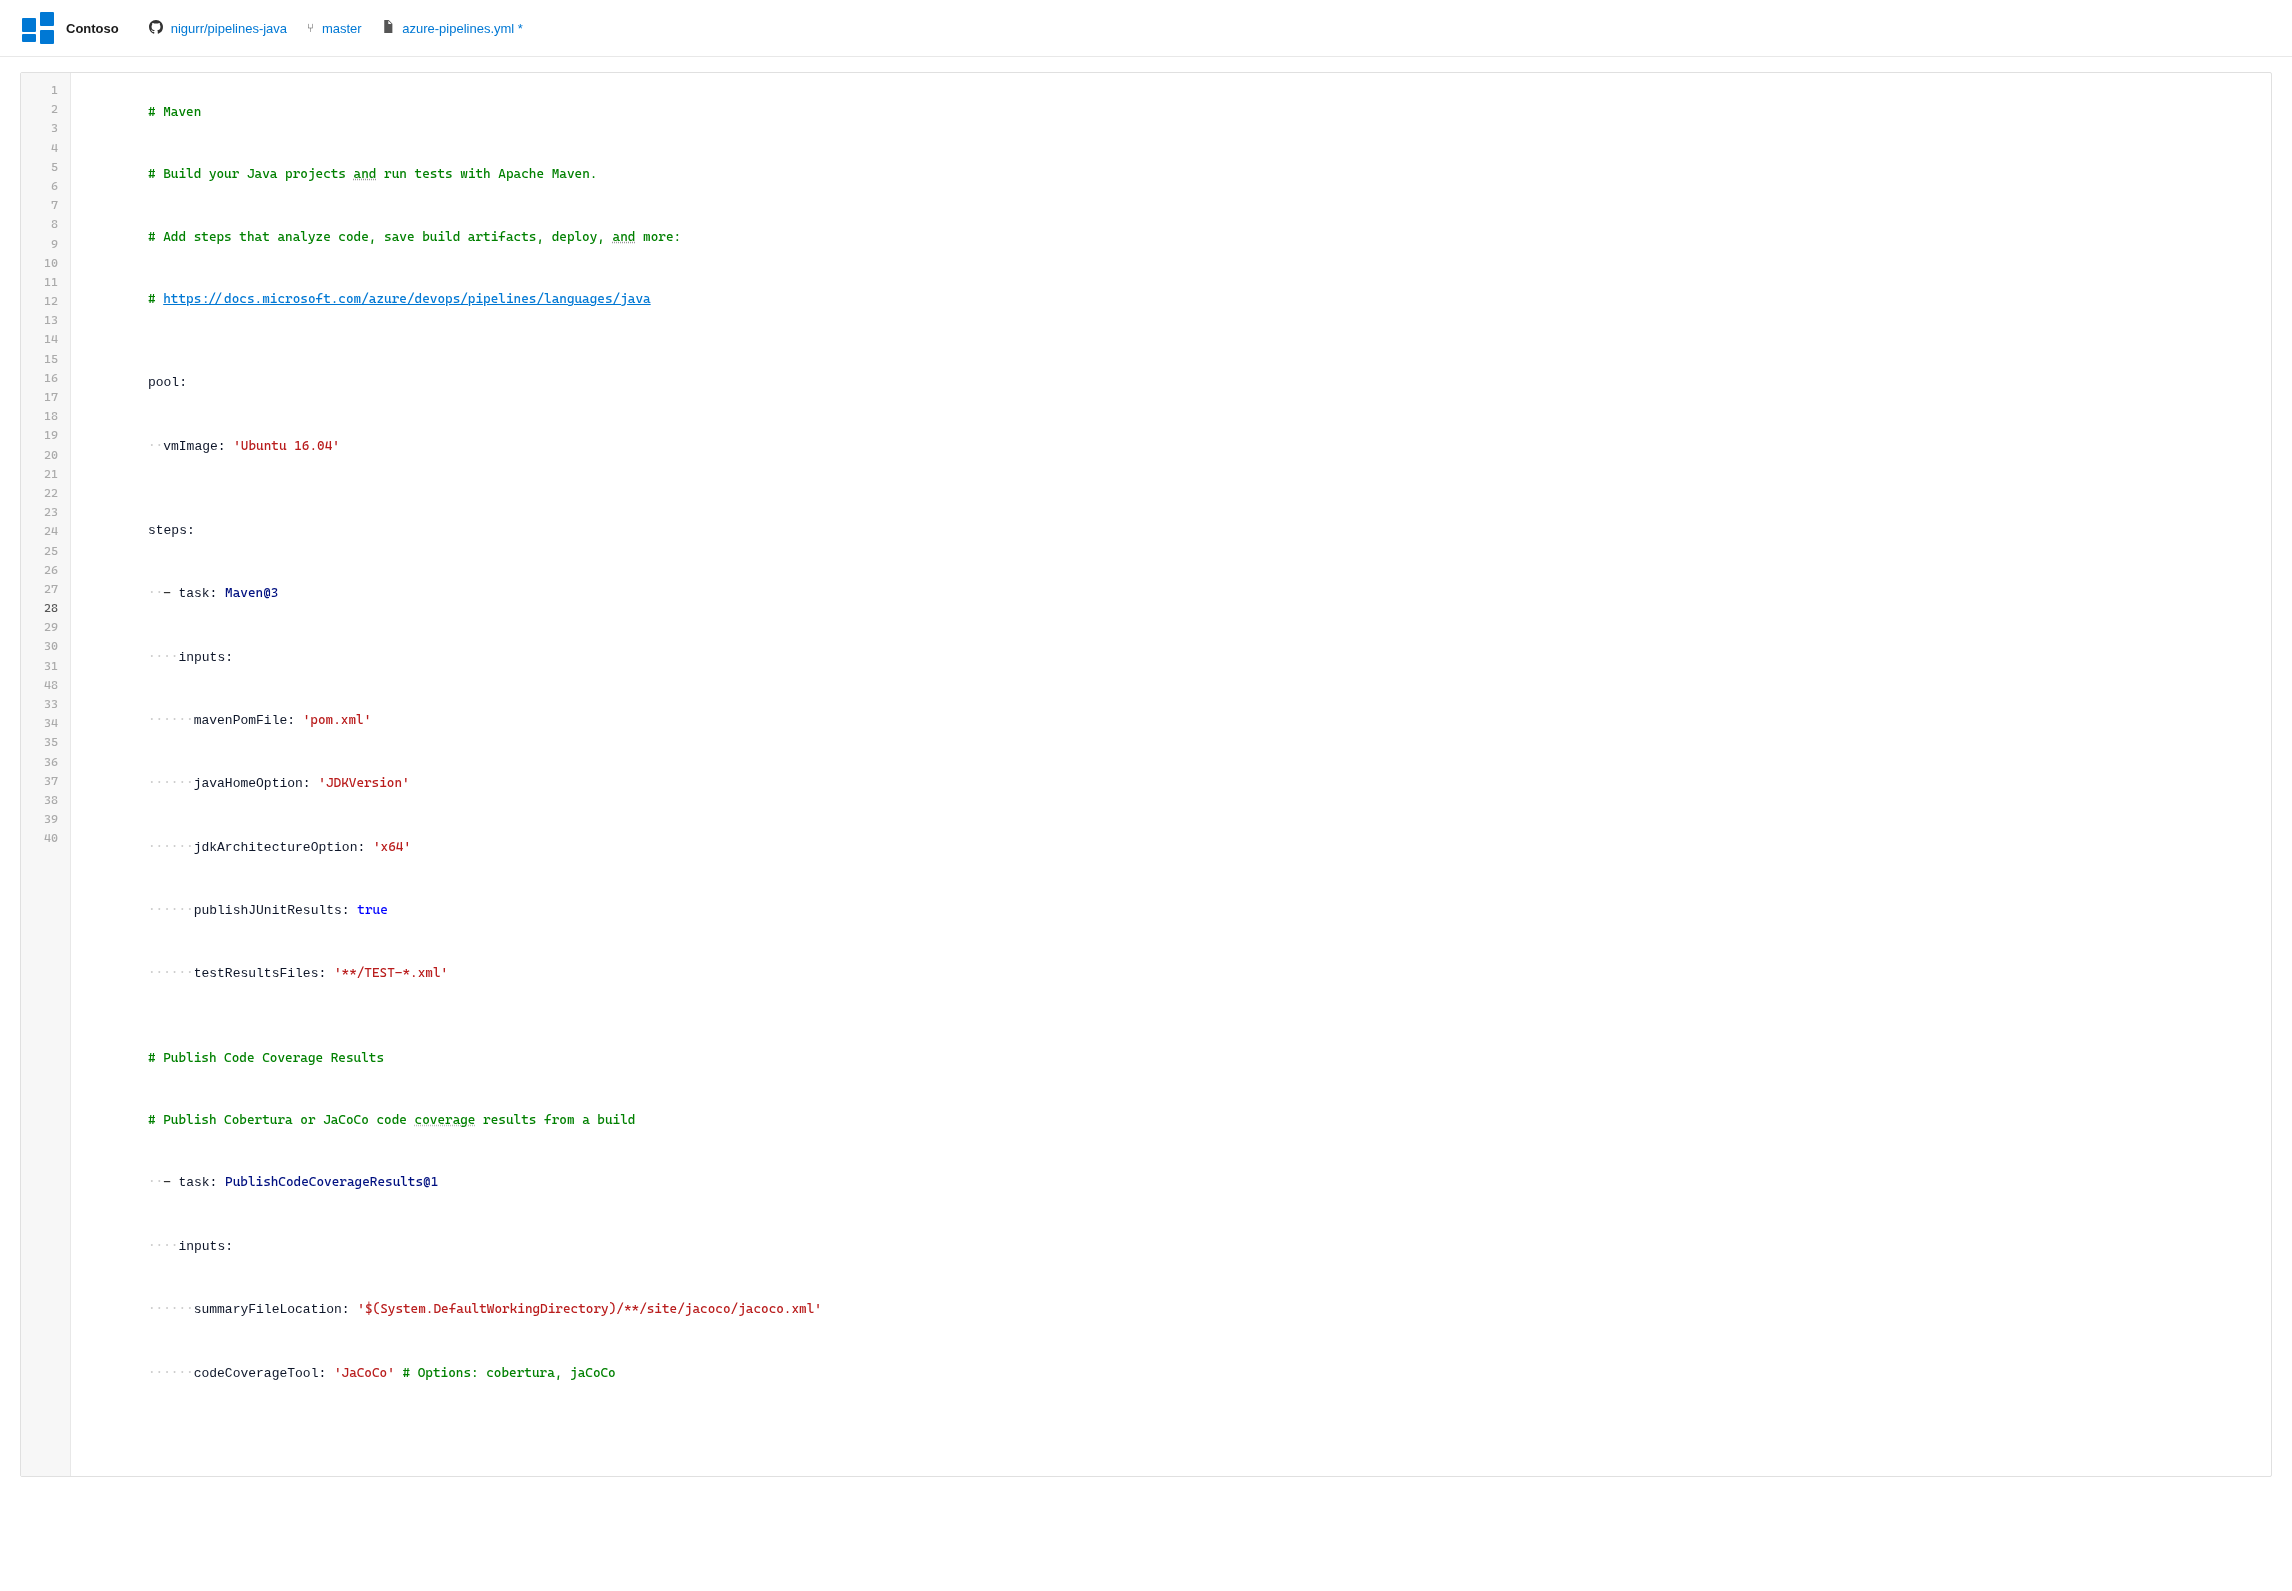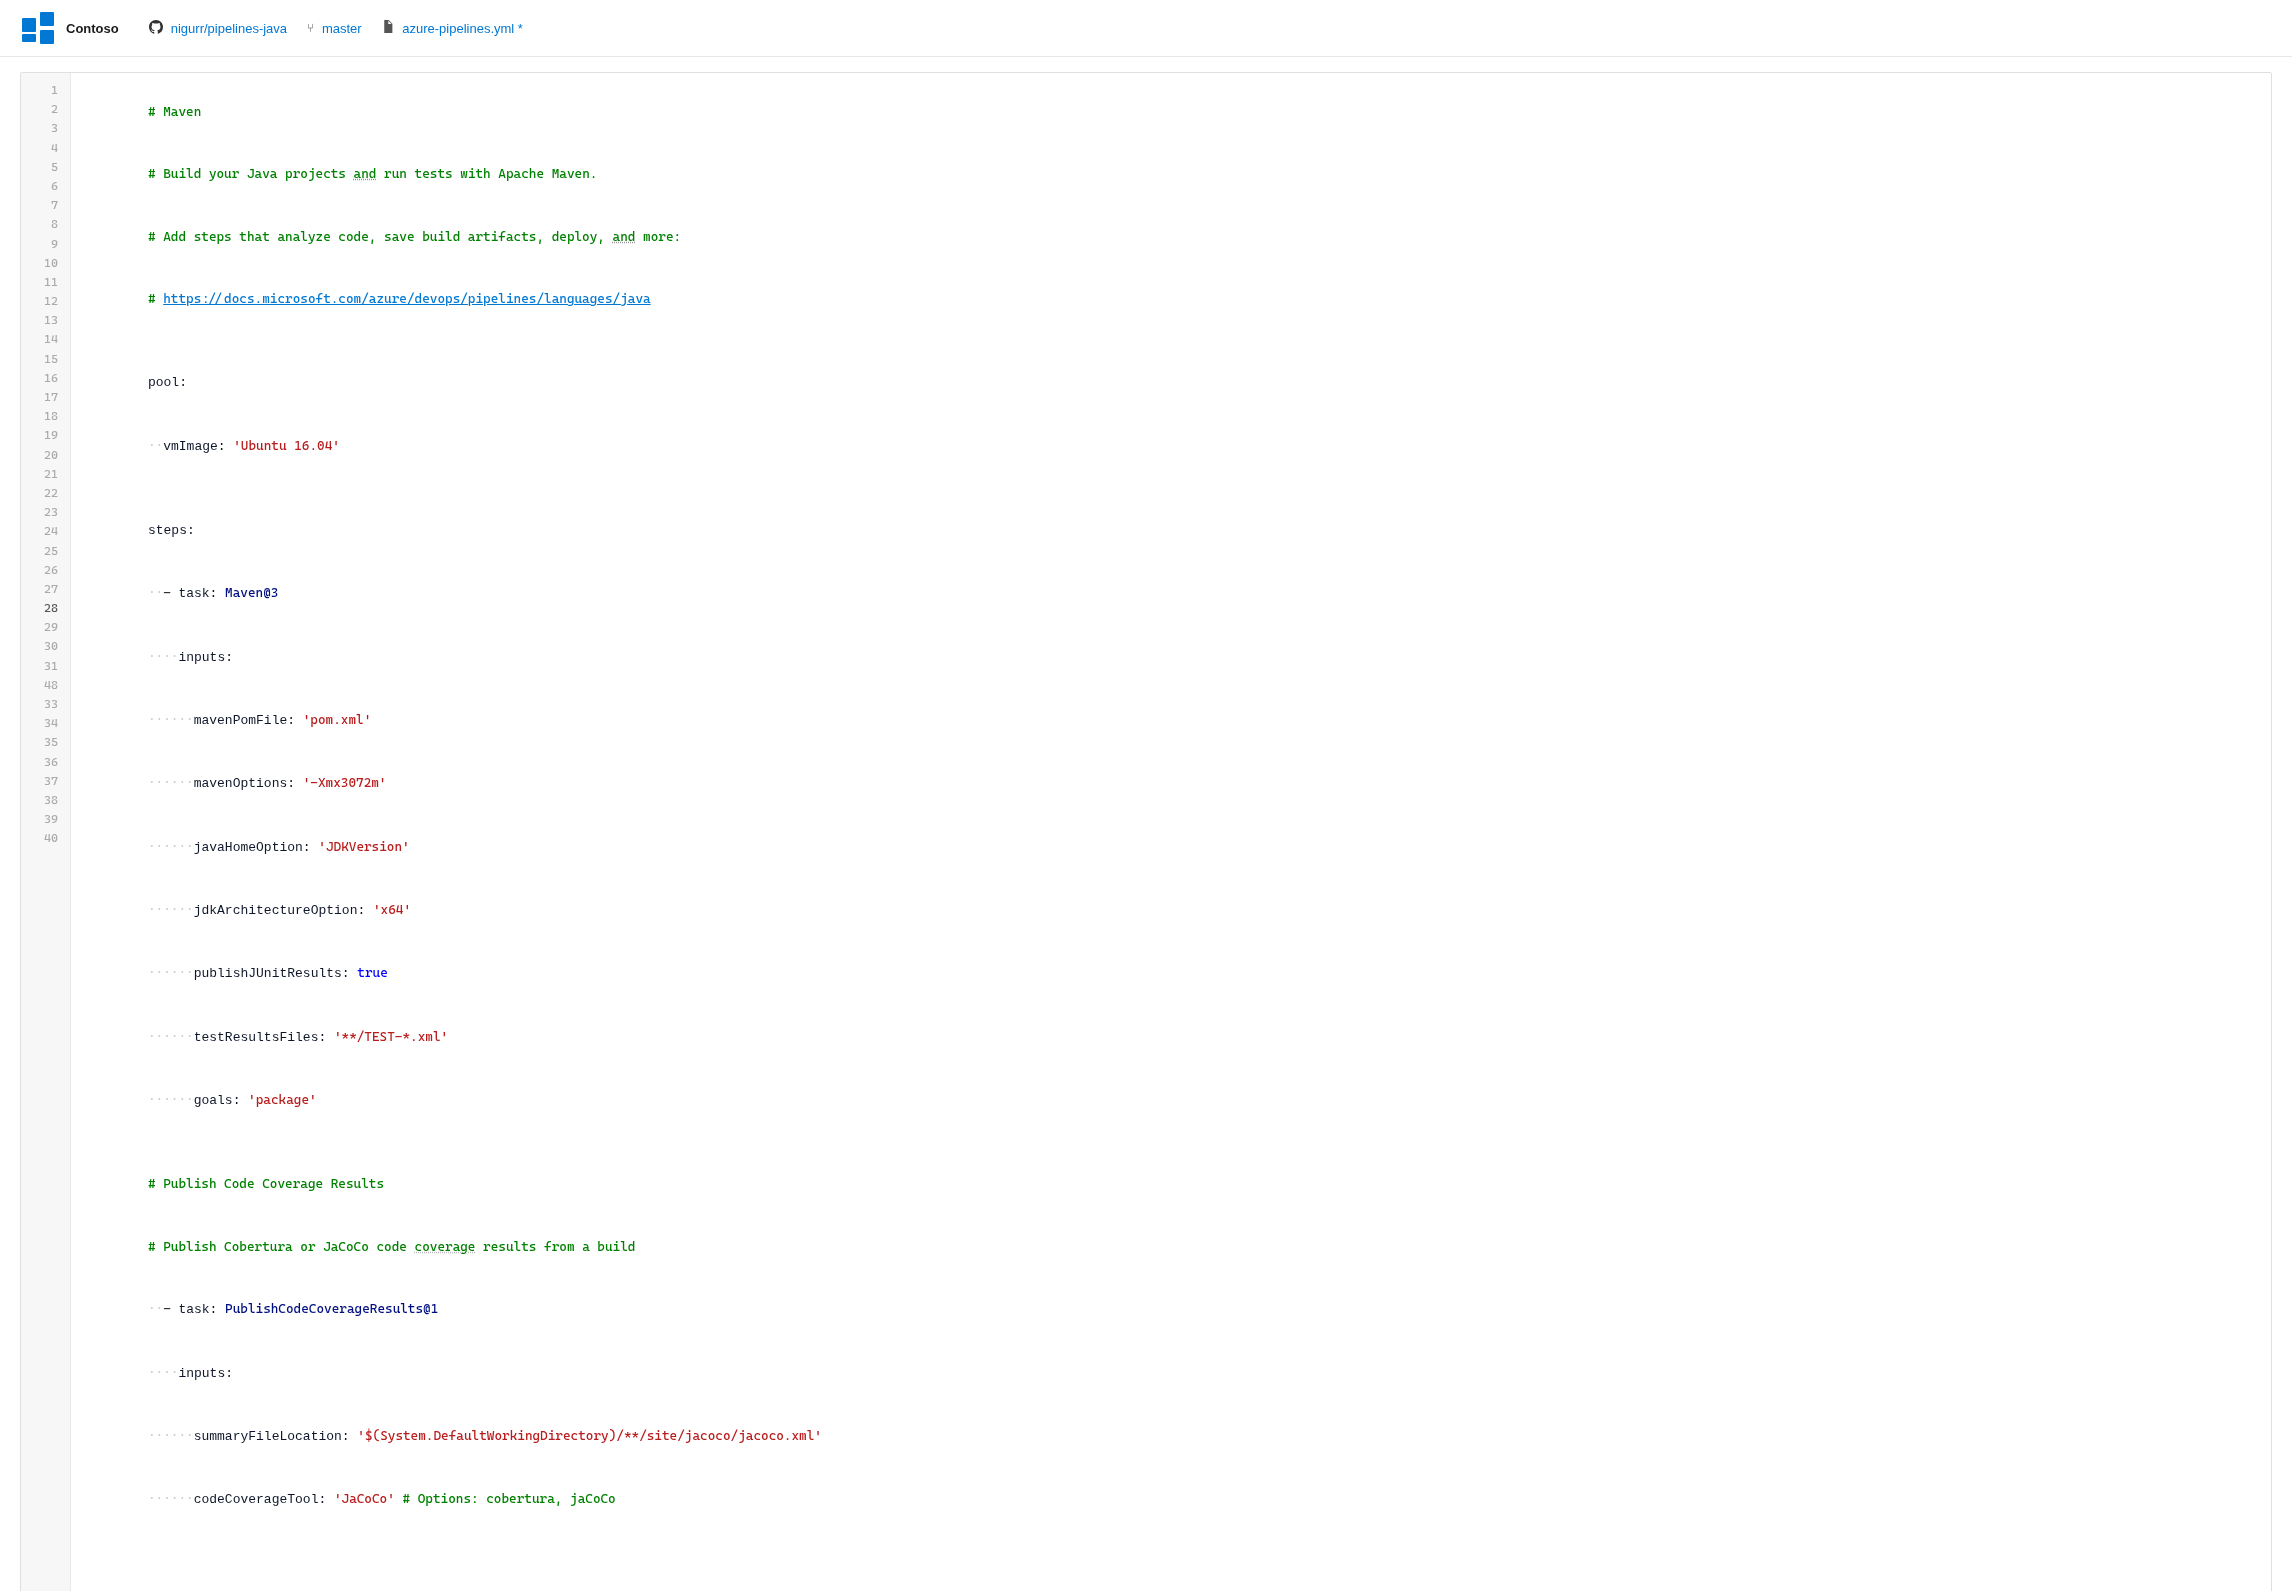--- a/index.html
+++ b/index.html
@@ -234,44 +234,38 @@
       </div>
 
       <div class="code-line">
         <span class="c-indent">··</span><span class="c-indent">··</span><span class="c-key">inputs:</span>
       </div>
 
       <div class="code-line">
         <span class="c-indent">··</span><span class="c-indent">··</span><span class="c-indent">··</span><span class="c-key">mavenPomFile:</span><span> </span><span class="c-str">'pom.xml'</span>
       </div>
 
-      <div class="code-line">
-        <span class="c-indent">··</span><span class="c-indent">··</span><span class="c-indent">··</span><span class="c-key">mavenOptions:</span><span> </span><span class="c-str">'-Xmx3072m'</span>
-      </div>
 
       <div class="code-line">
         <span class="c-indent">··</span><span class="c-indent">··</span><span class="c-indent">··</span><span class="c-key">javaHomeOption:</span><span> </span><span class="c-str">'JDKVersion'</span>
       </div>
 
 
       <div class="code-line">
         <span class="c-indent">··</span><span class="c-indent">··</span><span class="c-indent">··</span><span class="c-key">jdkArchitectureOption:</span><span> </span><span class="c-str">'x64'</span>
       </div>
 
       <div class="code-line">
         <span class="c-indent">··</span><span class="c-indent">··</span><span class="c-indent">··</span><span class="c-key">publishJUnitResults:</span><span> </span><span class="c-bool">true</span>
       </div>
 
       <div class="code-line">
         <span class="c-indent">··</span><span class="c-indent">··</span><span class="c-indent">··</span><span class="c-key">testResultsFiles:</span><span> </span><span class="c-str">'**/TEST-*.xml'</span>
       </div>
 
-      <div class="code-line">
-        <span class="c-indent">··</span><span class="c-indent">··</span><span class="c-indent">··</span><span class="c-key">goals:</span><span> </span><span class="c-str">'package'</span>
-      </div>
 
       <div class="code-line">&nbsp;</div>
 
       <div class="code-line">
         <span class="c-comment"># Publish Code Coverage Results</span>
       </div>
 
       <div class="code-line">
         <span class="c-comment"># Publish Cobertura or JaCoCo code <span style="text-decoration:underline dotted #bbb">coverage</span> results from a build</span>
       </div>

